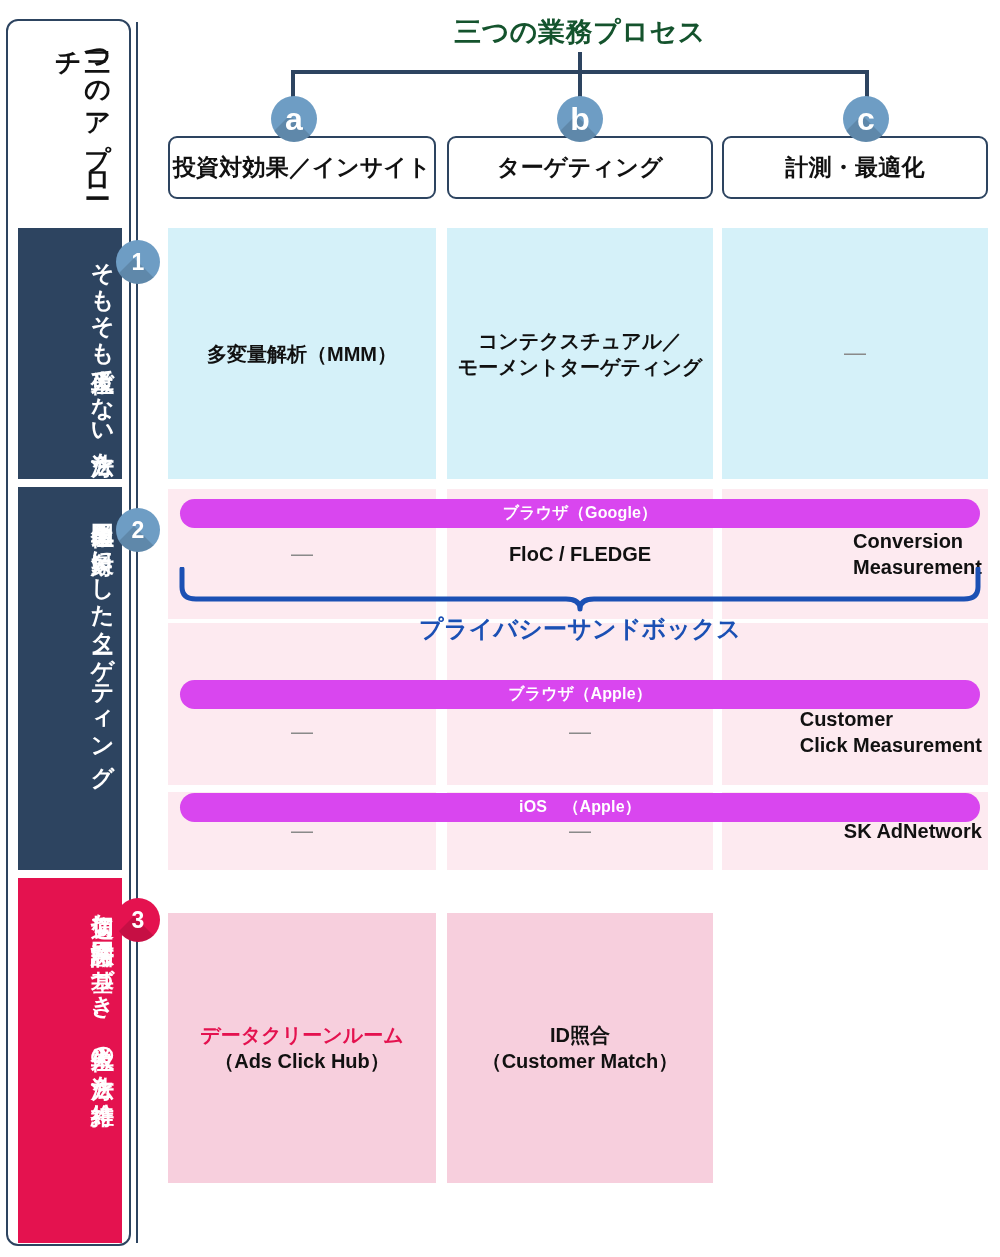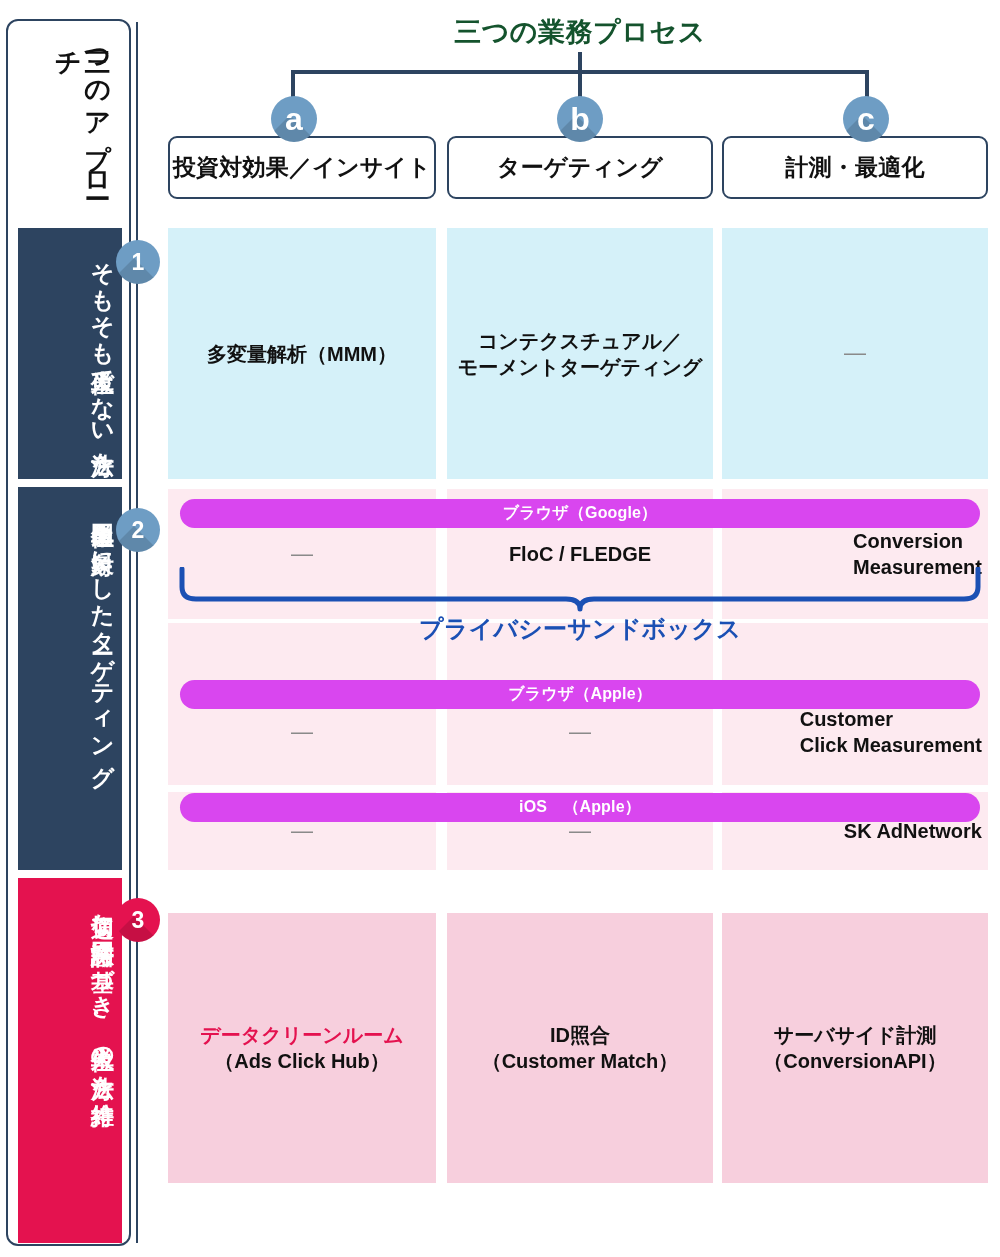--- a/index.html
+++ b/index.html
@@ -339,20 +339,14 @@
       <span class="crimson-text">データクリーンルーム</span><br>
       <span>（Ads Click Hub）</span>
     </span>
   </div>
   <div class="cell band-3 r3 c2">
     <span>
       <span>ID照合</span><br>
       <span>（Customer Match）</span>
     </span>
   </div>
-  <div class="cell band-3 r3 c3">
-    <span>
-      <span>サーバサイド計測</span><br>
-      <span>（ConversionAPI）</span>
-    </span>
-  </div>
 
 </div>
 
 </body></html>

